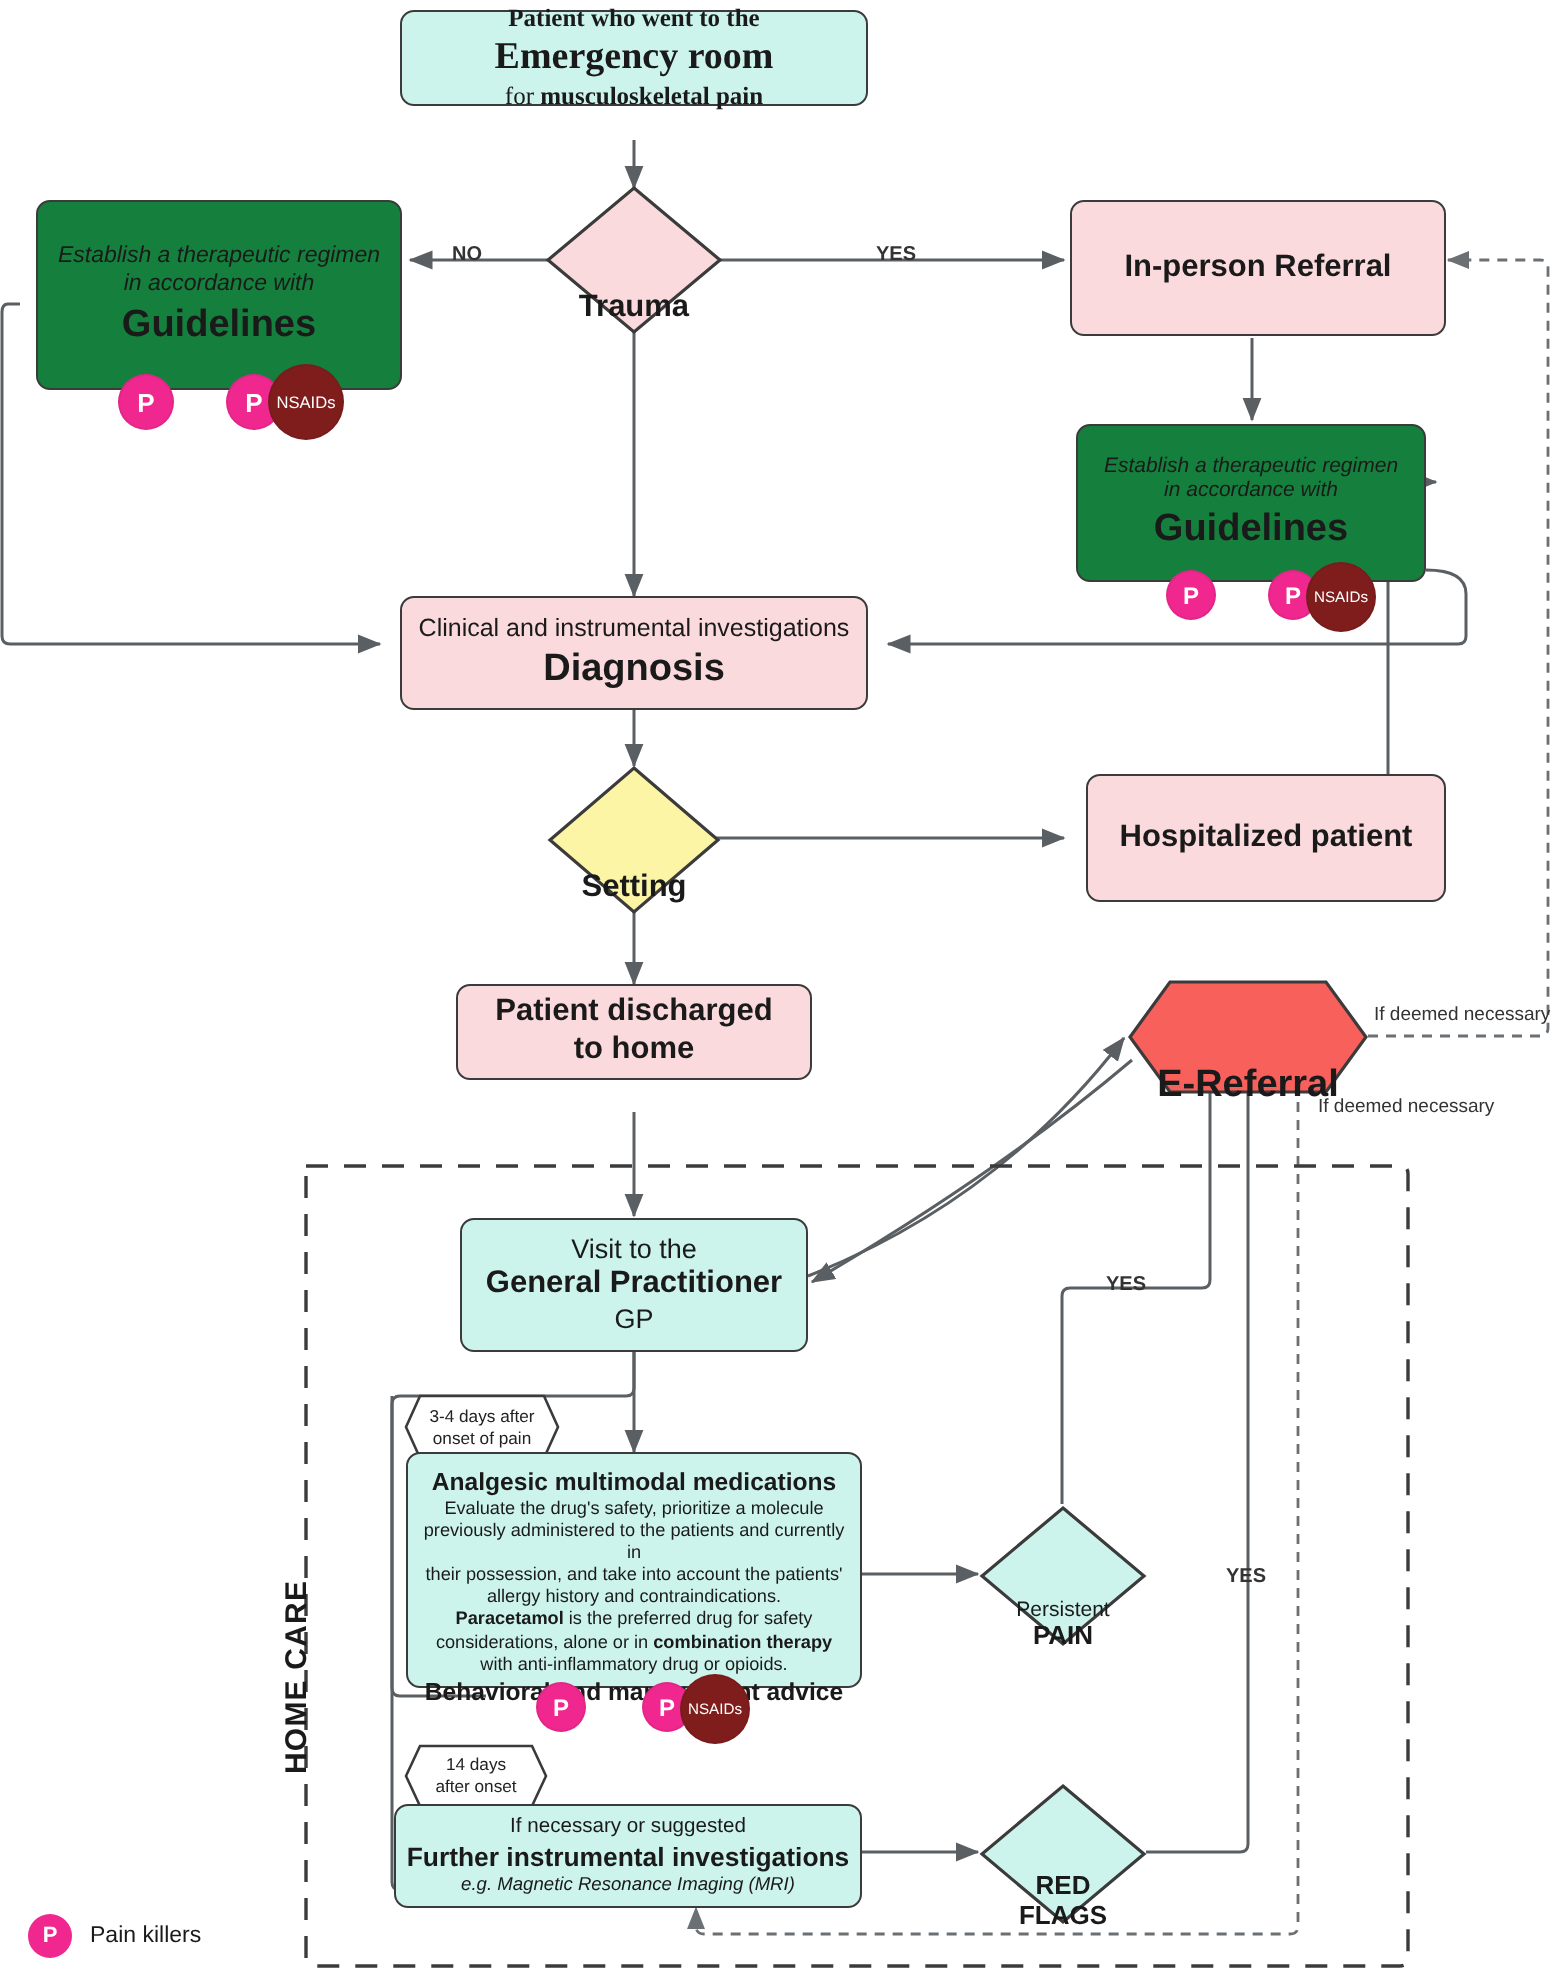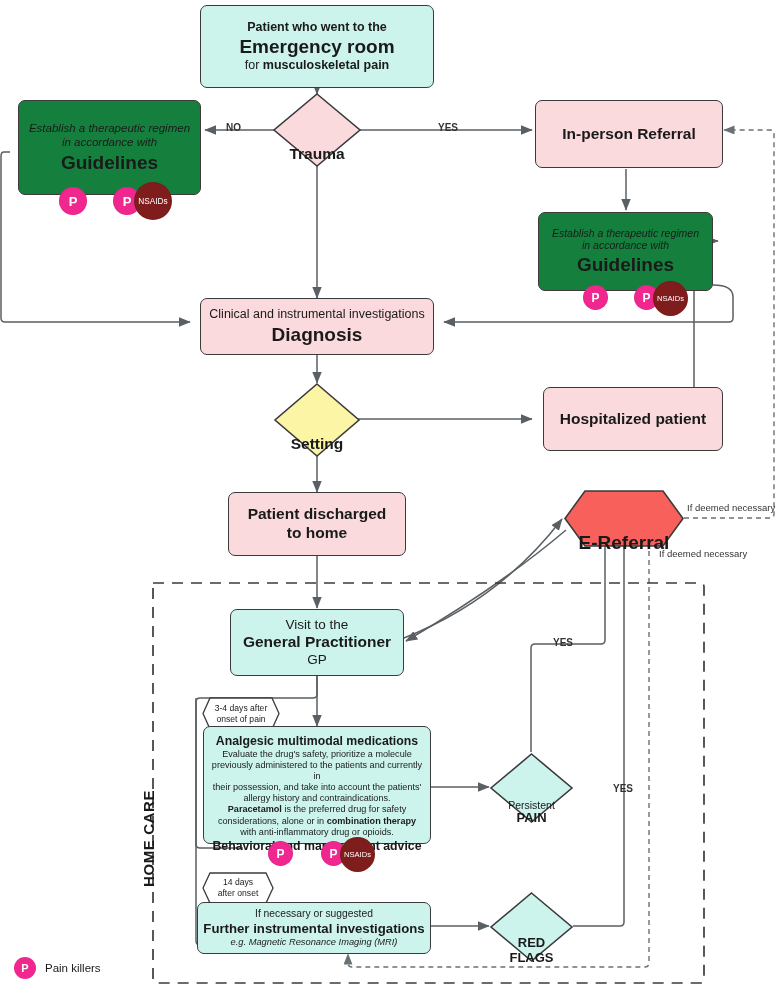--- a/index.html
+++ b/index.html
@@ -166,21 +166,21 @@
       <path d="M684,518 L770,518 Q774,518 774,514 L774,134 Q774,130 770,130 L724,130" marker-end="url(#ahd)"></path>
 
       <path d="M649,533 L649,963 Q649,967 645,967 L352,967 Q348,967 348,963 L348,954" marker-end="url(#ahd)"></path>
     </g>
 
     <g stroke="#3b3b3b" stroke-width="1.7" fill="none" stroke-dasharray="11,8">
       <path d="M153,583 L700,583 Q704,583 704,587 L704,979 Q704,983 700,983 L157,983 Q153,983 153,979 L153,583 Z"></path>
     </g>
   </svg>
 
-  <div class="node rbox tealbox" style="left:200px; top:5px; width:234px; height:83px;">
+  <div class="node rbox tealbox" style="left:200px; top:5px; width:234px; height:48px;font-family:Liberation Serif, serif;">
     <div class="t-md">Patient who went to the</div>
     <div class="t-xl">Emergency room</div>
     <div class="t-reg"><span>for </span><b>musculoskeletal pain</b></div>
   </div>
 
   <div class="diamond" style="left:272px; top:92px; width:90px; height:76px;">
     <svg class="dshape" viewBox="0 0 90 76">
       <polygon points="45,2 88,38 45,74 2,38" fill="#fadadd" stroke="#3b3b3b" stroke-width="1.6"></polygon>
     </svg>
     <div class="dlabel t-lg">Trauma</div>
@@ -229,21 +229,21 @@
     <svg class="dshape" viewBox="0 0 88 76">
       <polygon points="44,2 86,38 44,74 2,38" fill="#fbf5a5" stroke="#3b3b3b" stroke-width="1.6"></polygon>
     </svg>
     <div class="dlabel t-lg">Setting</div>
   </div>
 
   <div class="node rbox pinkbox" style="left:543px; top:387px; width:180px; height:64px;">
     <div class="t-lg">Hospitalized patient</div>
   </div>
 
-  <div class="node rbox pinkbox" style="left:228px; top:492px; width:178px; height:64px;">
+  <div class="node rbox pinkbox" style="left:228px; top:492px; width:178px; height:48px;">
     <div class="t-lg">Patient discharged</div>
     <div class="t-lg">to home</div>
   </div>
 
   <div class="diamond" style="left:563px; top:489px; width:122px; height:59px;">
     <svg class="dshape" viewBox="0 0 122 59">
       <polygon points="22,2 100,2 120,29.5 100,57 22,57 2,29.5" fill="#f8605c" stroke="#3b3b3b" stroke-width="1.6"></polygon>
     </svg>
     <div class="dlabel t-xl">E-Referral</div>
   </div>

